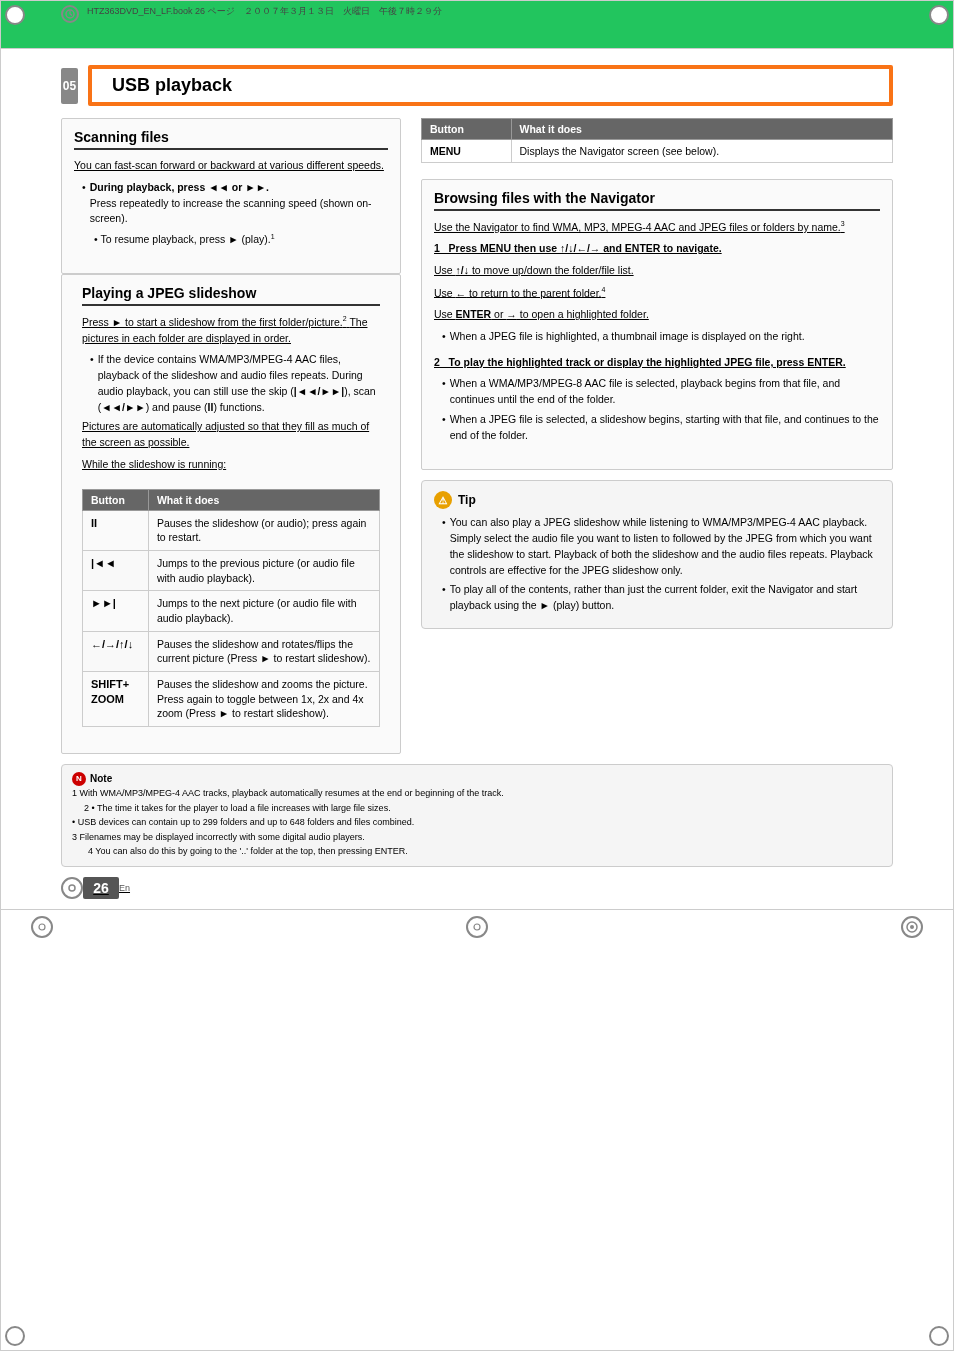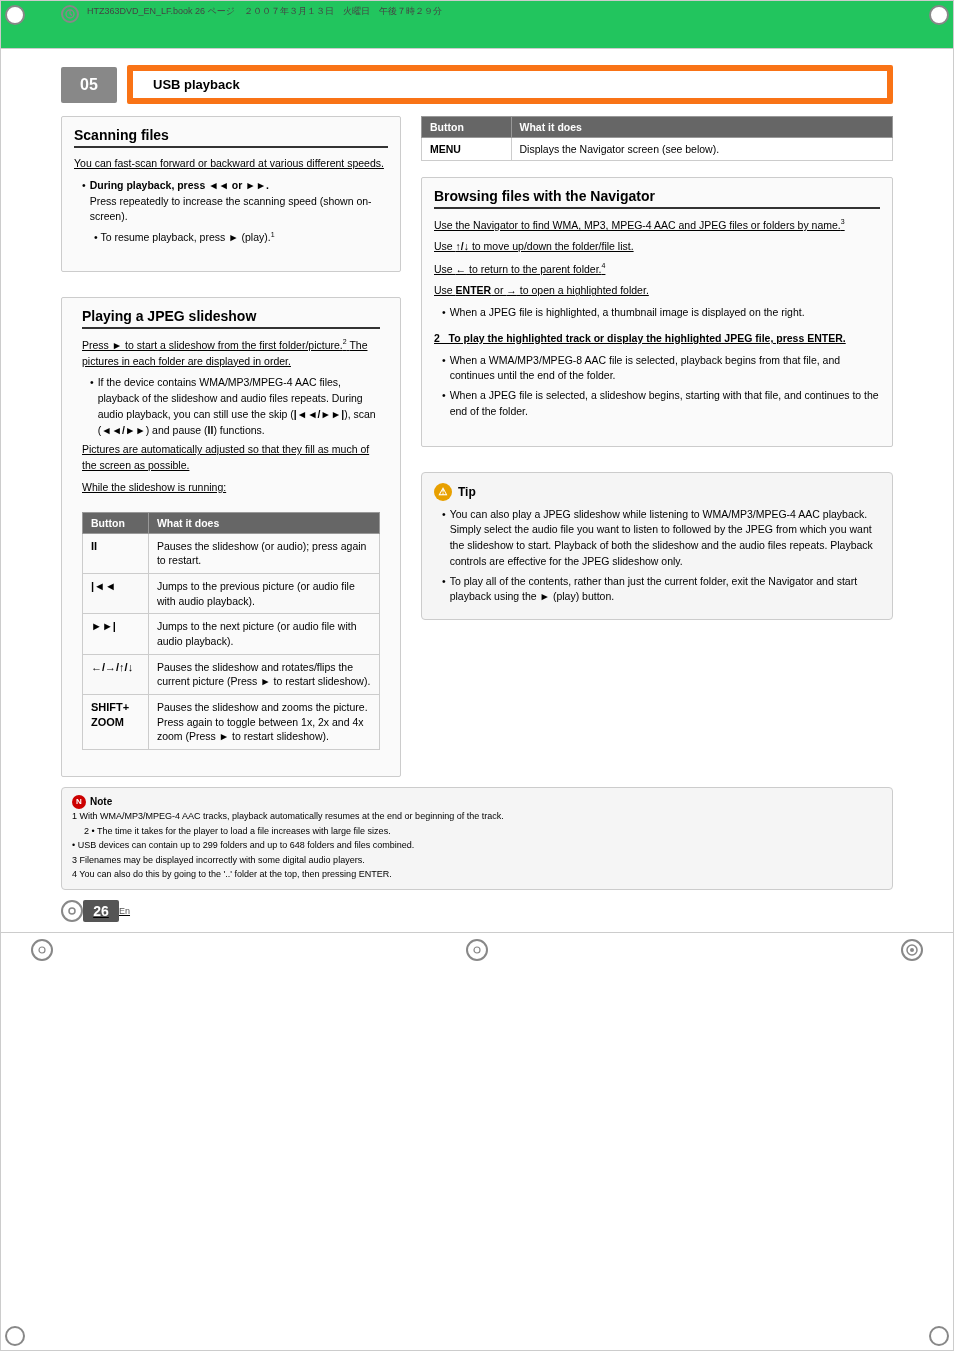--- a/index.html
+++ b/index.html
@@ -65,36 +65,36 @@
 
     
     .chapter-header {
       display: flex;
       align-items: center;
       margin: 16px 60px 12px 60px;
     }
     .chapter-num-box {
       background: #888;
       color: #fff;
-      font-size: 16px;
-      font-weight: bold;
-      width: 56px;
+      font-size: 12px;
+      font-weight: bold;
+      width: 17px;
       height: 36px;
       display: flex;
       align-items: center;
       justify-content: center;
       margin-right: 10px;
       border-radius: 2px;
       flex-shrink: 0;
     }
     .chapter-title-box {
-      border: 6px solid #f97316;
+      border: 4px solid #f97316;
       border-radius: 2px;
       padding: 6px 20px;
-      font-size: 13px;
+      font-size: 18px;
       font-weight: bold;
       flex-grow: 1;
       background: #fff;
     }
 
     
     .main-content {
       display: flex;
       gap: 20px;
       margin: 0 60px;
@@ -326,21 +326,21 @@
     }
 
     .bold { font-weight: bold; }
     sup { font-size: 7px; vertical-align: super; }
 
     
     .section-box {
       border: 1px solid #ccc;
       border-radius: 2px;
       padding: 10px 12px;
-      margin-bottom: 25px;
+      margin-bottom: 0;
       background: #fafafa;
     }
 
     .playing-jpeg-box {
       border: 1px solid #ccc;
       border-radius: 2px;
       padding: 10px 20px;
       background: #fafafa;
     }
   </style>
@@ -453,20 +453,23 @@
             <td>Displays the Navigator screen (see below).</td>
           </tr>
         </tbody>
       </table>
 
       <div class="section-box">
         <div class="right-section-title">Browsing files with the Navigator</div>
         <div class="section-content">
           <p>Use the Navigator to find WMA, MP3, MPEG-4 AAC and JPEG files or folders by name.<sup>3</sup></p>
 
+          <p class="step-label">
+            <span class="bold">1&nbsp;&nbsp; Press MENU then use ↑/↓/←/→ and ENTER to navigate.</span>
+          </p>
           <p>Use <span class="bold">↑/↓</span> to move up/down the folder/file list.</p>
           <p>Use <span class="bold">←</span> to return to the parent folder.<sup>4</sup></p>
           <p>Use <span class="bold">ENTER</span> or <span class="bold">→</span> to open a highlighted folder.</p>
           <div class="bullet-item">
             <span>When a JPEG file is highlighted, a thumbnail image is displayed on the right.</span>
           </div>
 
           <p class="step-label" style="margin-top:10px;">
             <span class="bold">2&nbsp;&nbsp; To play the highlighted track or display the highlighted JPEG file, press ENTER.</span>
           </p>
@@ -500,21 +503,21 @@
   <div class="note-section">
     <div class="note-title">
       <span class="note-icon">N</span>
       <span>Note</span>
     </div>
     <div id="note-items">
         <p style="margin: 1px 0px; font-size: 9px;">1  With WMA/MP3/MPEG-4 AAC tracks, playback automatically resumes at the end or beginning of the track.</p>
         <p style="margin: 1px 12px; font-size: 9px;">2  • The time it takes for the player to load a file increases with large file sizes.</p>
         <p style="margin: 1px 0px; font-size: 9px;">      • USB devices can contain up to 299 folders and up to 648 folders and files combined.</p>
         <p style="margin: 1px 0px; font-size: 9px;">3  Filenames may be displayed incorrectly with some digital audio players.</p>
-        <p style="margin: 1px 0px; font-size: 9px;">4  You can also do this by going to the '..' folder at the top, then pressing ENTER.</p>
+        <p style="margin: 1px 16px; font-size: 9px;">4  You can also do this by going to the '..' folder at the top, then pressing ENTER.</p>
       </div>
   </div>
 
   <div class="page-number-area">
     <div class="nav-circle">
       <svg width="10" height="10">
           <circle cx="5" cy="5" r="3" fill="none" stroke="#888" stroke-width="1.5"></circle>
         </svg>
     </div>
     <div class="page-number-box">26</div>

